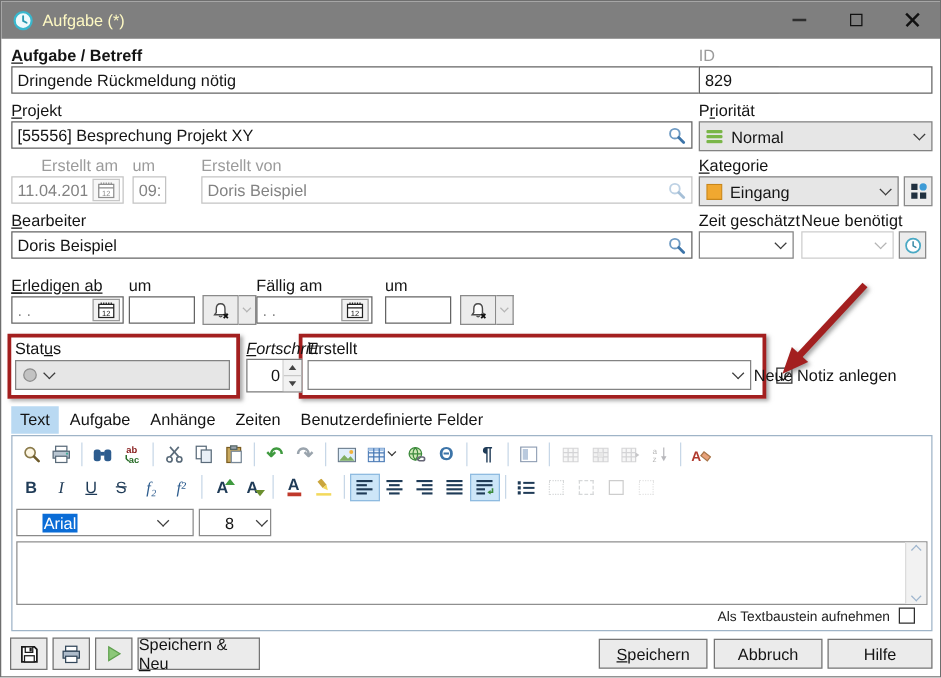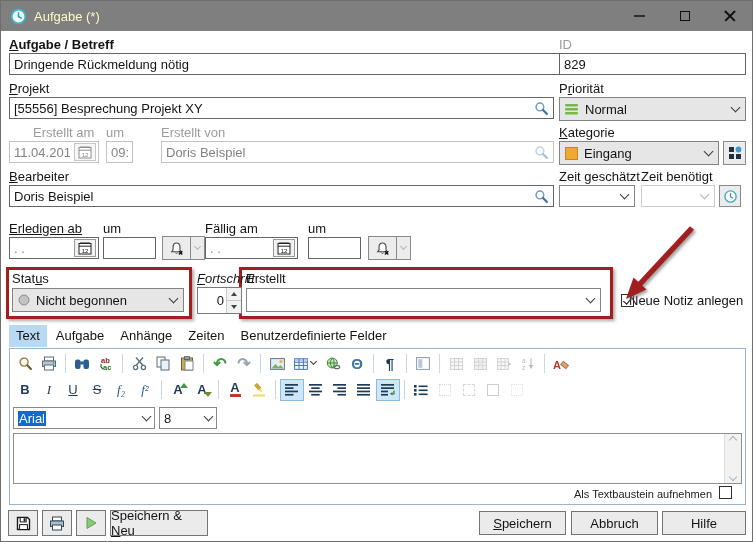--- a/index.html
+++ b/index.html
@@ -69,21 +69,21 @@
   .gF{font-style:italic;font-family:"Liberation Serif",serif;color:#2d5c8e;}
   .gA{font-weight:bold;}
   .grow::after,.shrink::after{content:"";position:absolute;right:1px;top:3px;width:0;height:0;
       border-left:4px solid transparent;border-right:4px solid transparent;}
   .grow::after{border-bottom:5px solid #3f9a3f;}
   .shrink::after{top:12px;border-top:5px solid #6b8f2e;}
   .fontcol{display:flex;flex-direction:column;align-items:center;line-height:11px;}
   .fontcol .bar{width:11px;height:3px;background:#c0392b;margin-top:1px;}
   .dashbox{width:12px;height:12px;border:1px dashed #9aa4ad;}
   .fontrow{position:absolute;left:3px;top:56px;height:26px;display:flex;align-items:center;gap:4px;}
-  .fcombo{height:22px;border:1px solid #8a8a8a;background:#fff;display:flex;align-items:center;padding:0 4px;gap:19px;}
+  .fcombo{height:22px;border:1px solid #8a8a8a;background:#fff;display:flex;align-items:center;padding:0 20px;gap:19px;}
   .sel{background:#0a6cd6;color:#fff;padding:0 1px;}
   .textarea{position:absolute;left:3px;right:3px;top:84px;height:51px;border:1px solid #8f8f8f;background:#fff;display:flex;}
   .textarea .content{flex:1;}
   .vscroll{width:17px;background:#f2f2f2;border-left:1px solid #dcdcdc;display:flex;flex-direction:column;justify-content:space-between;align-items:center;padding:3px 0;}
   .schev{width:6px;height:6px;border-left:1.6px solid #9fb6ce;border-bottom:1.6px solid #9fb6ce;}
   .schev.up{transform:rotate(135deg);} .schev.dn{transform:rotate(-45deg);}
   .snippet{position:absolute;right:33px;top:139px;font-size:11px;color:#222;}
   
   .pbtn{position:absolute;height:25px;background:#ebebeb;border:1px solid #757575;display:flex;
         align-items:center;justify-content:center;}
@@ -187,21 +187,21 @@
     <svg width="14" height="14" viewBox="0 0 14 14">
         <rect x="1" y="1" width="5" height="5" fill="#20303f"></rect>
         <circle cx="10.5" cy="3.5" r="2.9" fill="#3e9bd6"></circle>
         <rect x="1" y="8" width="5" height="5" fill="#20303f"></rect>
         <rect x="8" y="8" width="5" height="5" fill="#20303f"></rect>
       </svg>
   </div>
 
   <span class="lbl" style="left:8px;top:168px;"><u>B</u>earbeiter</span>
   <span class="lbl" style="left:558px;top:168px;">Zeit geschätzt</span>
-  <span class="lbl" style="left:640px;top:168px;">Zeit benötigt</span>
+  <span class="lbl" style="left:640px;top:168px;">Neue benötigt</span>
   <div class="inp" style="left:8px;top:184px;width:545px;">
     <span class="val">Doris Beispiel</span>
     <svg width="15" height="15" viewBox="0 0 16 16">
         <circle cx="6.3" cy="6.3" r="4.1" fill="none" stroke="#6f9bc4" stroke-width="1.6"></circle>
         <line x1="9.6" y1="9.6" x2="13.8" y2="13.8" stroke="#3c74a8" stroke-width="2.4" stroke-linecap="round"></line>
       </svg>
   </div>
   <div class="combo white" style="left:558px;top:184px;width:76px;">
     <span class="val"></span>
     <span class="chev"></span>
@@ -282,21 +282,20 @@
   </div>
 
   <div class="redbox" style="left:5px;top:266px;width:186px;height:52px;"></div>
   <div class="redbox" style="left:238px;top:266px;width:374px;height:52px;"></div>
 
   <span class="lbl" style="left:11px;top:270px;">Stat<u>u</u>s</span>
   <div class="combo" style="left:11px;top:287px;width:172px;">
     <svg width="12" height="12" viewBox="0 0 12 12">
         <circle cx="6" cy="6" r="5" fill="#c2c2c2" stroke="#8d8d8d"></circle>
       </svg>
-    <span class="val">Nicht begonnen</span>
     <span class="chev"></span>
   </div>
 
   <span class="lbl" style="left:196px;top:270px;font-style:italic;"><u>F</u>ortschritt</span>
   <div class="spin" style="left:196px;top:286px;height:27px;">
     <span class="num">0</span>
     <span class="arr">
       <div>
           <span class="tri-up"></span>
         </div>
@@ -306,21 +305,21 @@
     </span>
   </div>
 
   <span class="lbl" style="left:245px;top:270px;">Erstellt</span>
   <div class="combo white" style="left:245px;top:287px;width:355px;height:24px;">
     <span class="val"></span>
     <span class="chev"></span>
   </div>
 
   <span class="cb checked" style="left:620px;top:293px;"></span>
-  <span class="lbl" style="left:628px;top:292px;">Neue Notiz anlegen</span>
+  <span class="lbl" style="left:602px;top:292px;">Neue Notiz anlegen</span>
 
   <svg style="position:absolute;left:585px;top:220px;filter:drop-shadow(2px 2px 1.5px rgba(110,110,110,.65));" width="130" height="84" viewBox="0 0 130 84">
     <line x1="106" y1="7" x2="53" y2="64" stroke="#a31f1f" stroke-width="5.5"></line>
     <polygon points="40,78 47.5,56.5 60.5,68.5" fill="#a31f1f"></polygon>
   </svg>
 
   <div class="tabs">
     <span class="tab active">Text</span>
     <span class="tab">Aufgabe</span>
     <span class="tab">Anhänge</span>

